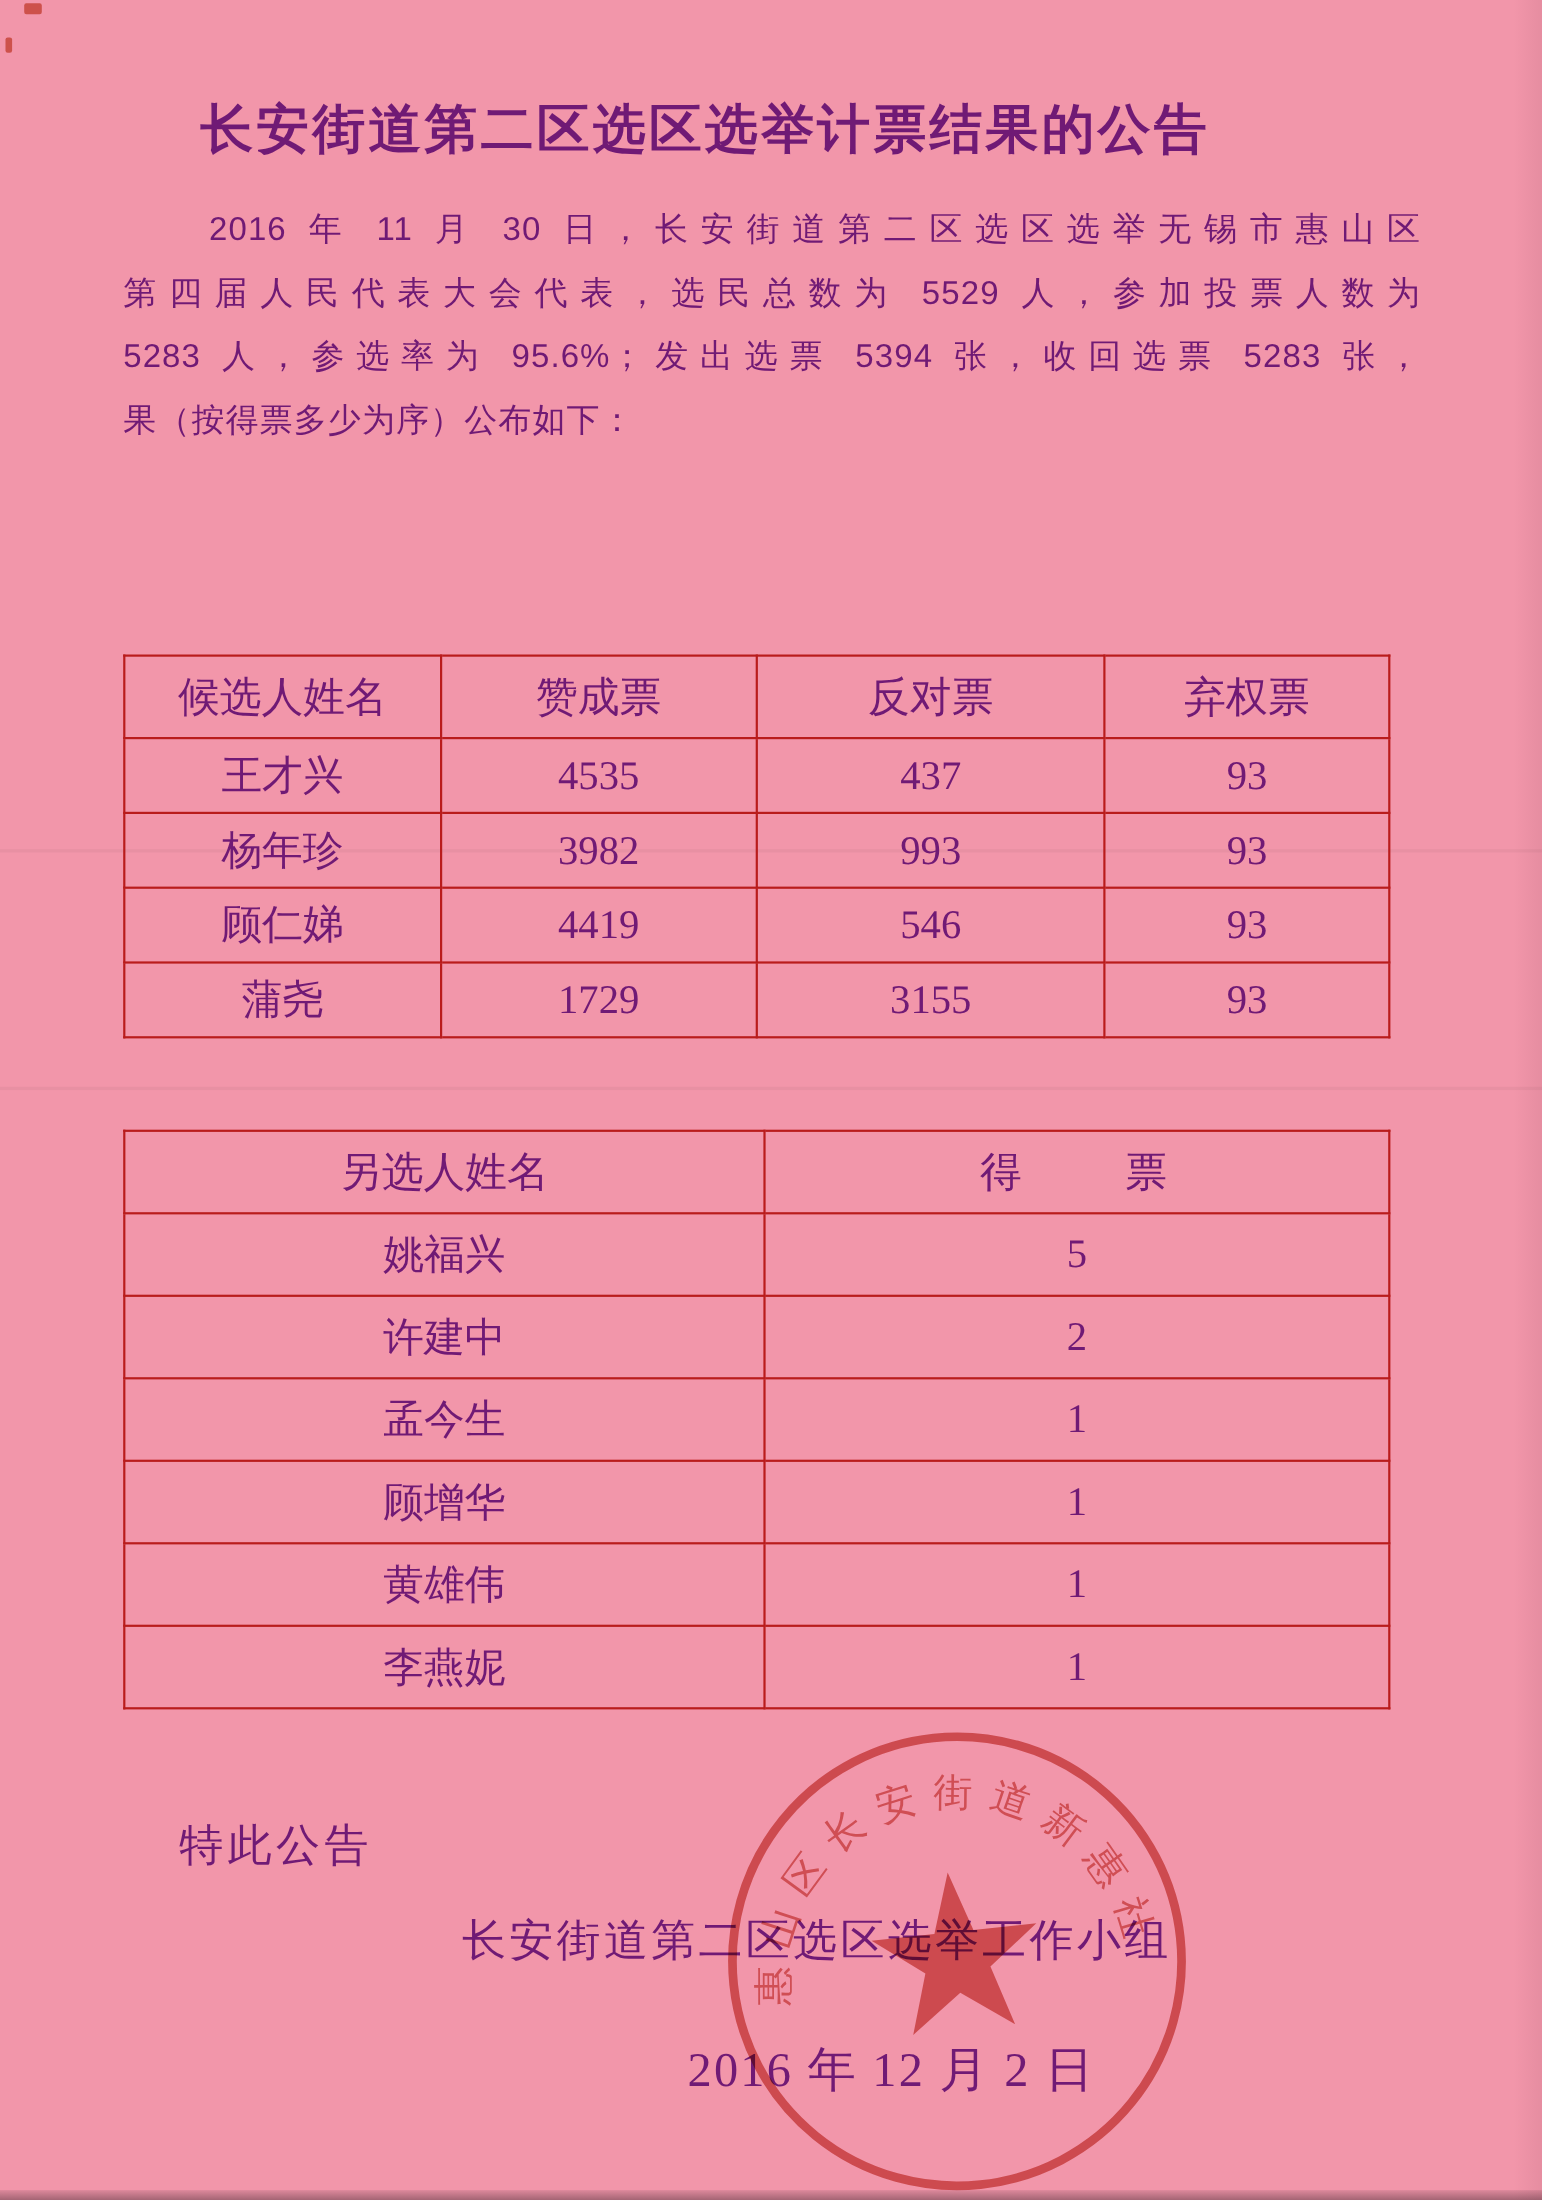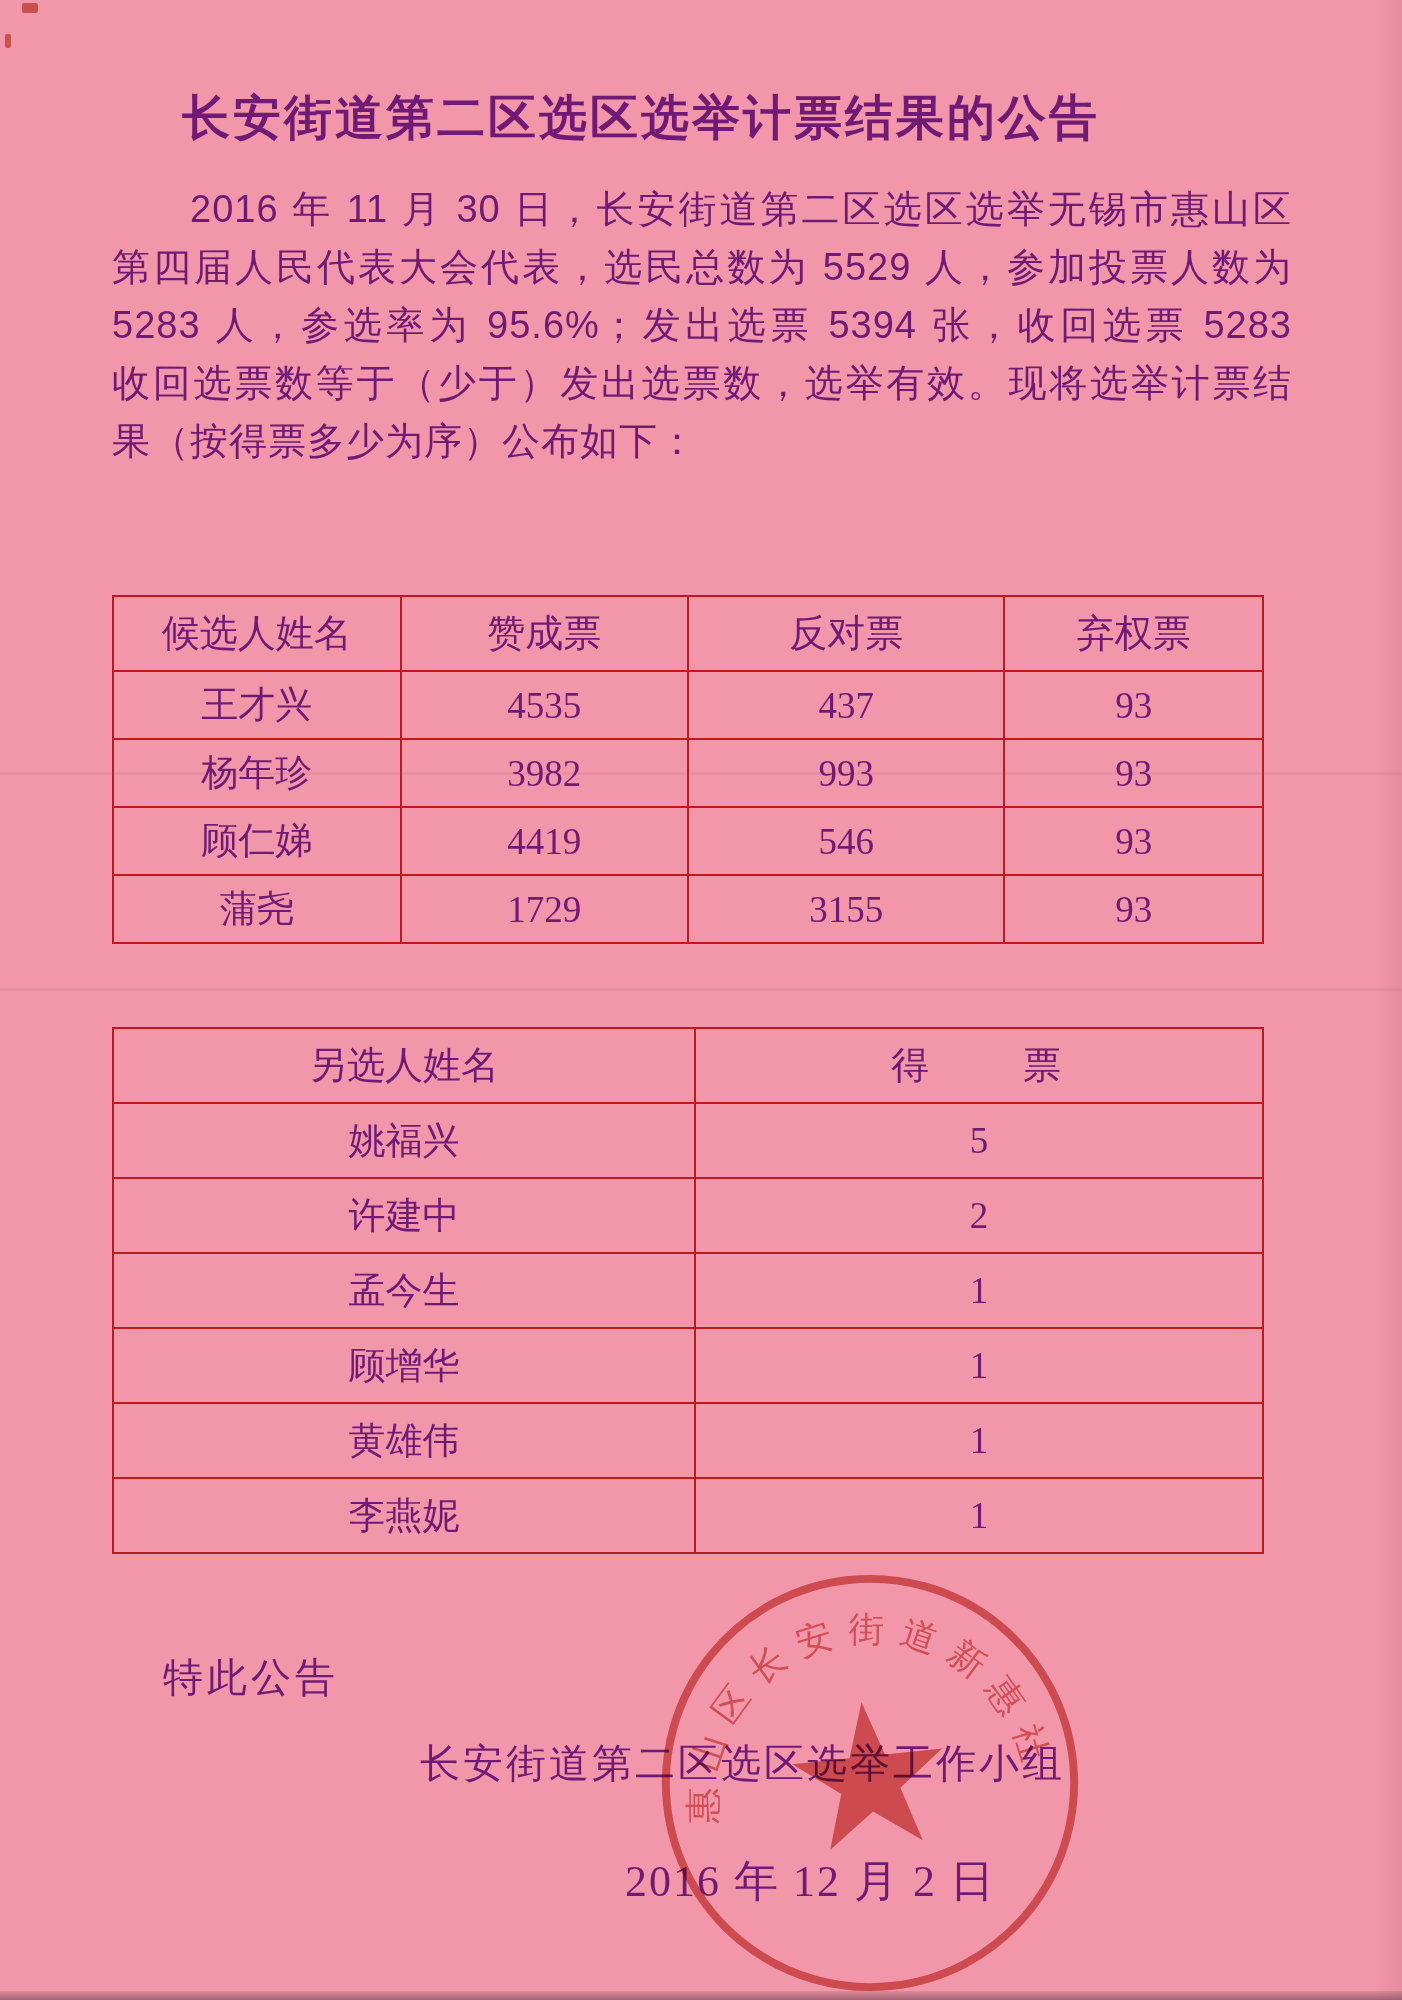--- a/index.html
+++ b/index.html
@@ -15,21 +15,21 @@
   .crease{position:absolute;left:0;width:100%;height:3px;background:rgba(60,30,40,.05);}
   .edge-bottom{position:absolute;left:0;bottom:0;width:100%;height:9px;background:linear-gradient(to bottom,rgba(70,40,50,.12),rgba(70,40,50,.45));}
   .edge-right{position:absolute;top:0;right:0;width:26px;height:100%;background:linear-gradient(to right,rgba(120,60,75,0),rgba(120,60,75,.10));}
   .speck{position:absolute;background:#c0392b;opacity:.75;border-radius:2px;}
 
   .title{
     position:absolute;top:86px;left:0;right:120px;
     text-align:center;
     font-size:48px;font-weight:bold;letter-spacing:3px;
   }
-  .para{position:absolute;top:180px;left:112px;width:1180px;font-size:38px;letter-spacing:1px;}
+  .para{position:absolute;top:180px;left:112px;width:1180px;font-size:30px;letter-spacing:1px;}
   .para .pline{height:58px;line-height:58px;white-space:nowrap;}
   .para .jline{text-align:justify;text-align-last:justify;white-space:normal;overflow:hidden;}
   .para .indent{text-indent:78px;}
 
   table{border-collapse:collapse;table-layout:fixed;position:absolute;left:112px;background:transparent;}
   td,th{border:2px solid #b91c1c;text-align:center;vertical-align:middle;font-weight:normal;padding:0;}
   .t1{top:595px;width:1152px;}
   .t1 th{height:73px;font-size:38px;}
   .t1 td{height:66px;font-size:37px;}
   .t2{top:1027px;width:1152px;padding-left:24px;}
@@ -58,21 +58,20 @@
   <div class="crease" style="top:772px;"></div>
   <div class="crease" style="top:988px;"></div>
   <div class="edge-right"></div>
 
   <div class="title">长安街道第二区选区选举计票结果的公告</div>
 
   <div class="para">
     <div class="pline jline indent">2016 年 11 月 30 日，长安街道第二区选区选举无锡市惠山区</div>
     <div class="pline jline">第四届人民代表大会代表，选民总数为 5529 人，参加投票人数为</div>
     <div class="pline jline">5283 人，参选率为 95.6%；发出选票 5394 张，收回选票 5283 张，</div>
-    <div class="pline jline">收回选票数等于（少于）发出选票数，选举有效。现将选举计票结</div>
     <div class="pline">果（按得票多少为序）公布如下：</div>
   </div>
 
   <table class="t1">
     <colgroup>
         <col style="width:25%">
         <col style="width:25%">
         <col style="width:27.5%">
         <col style="width:22.5%">
       </colgroup>

